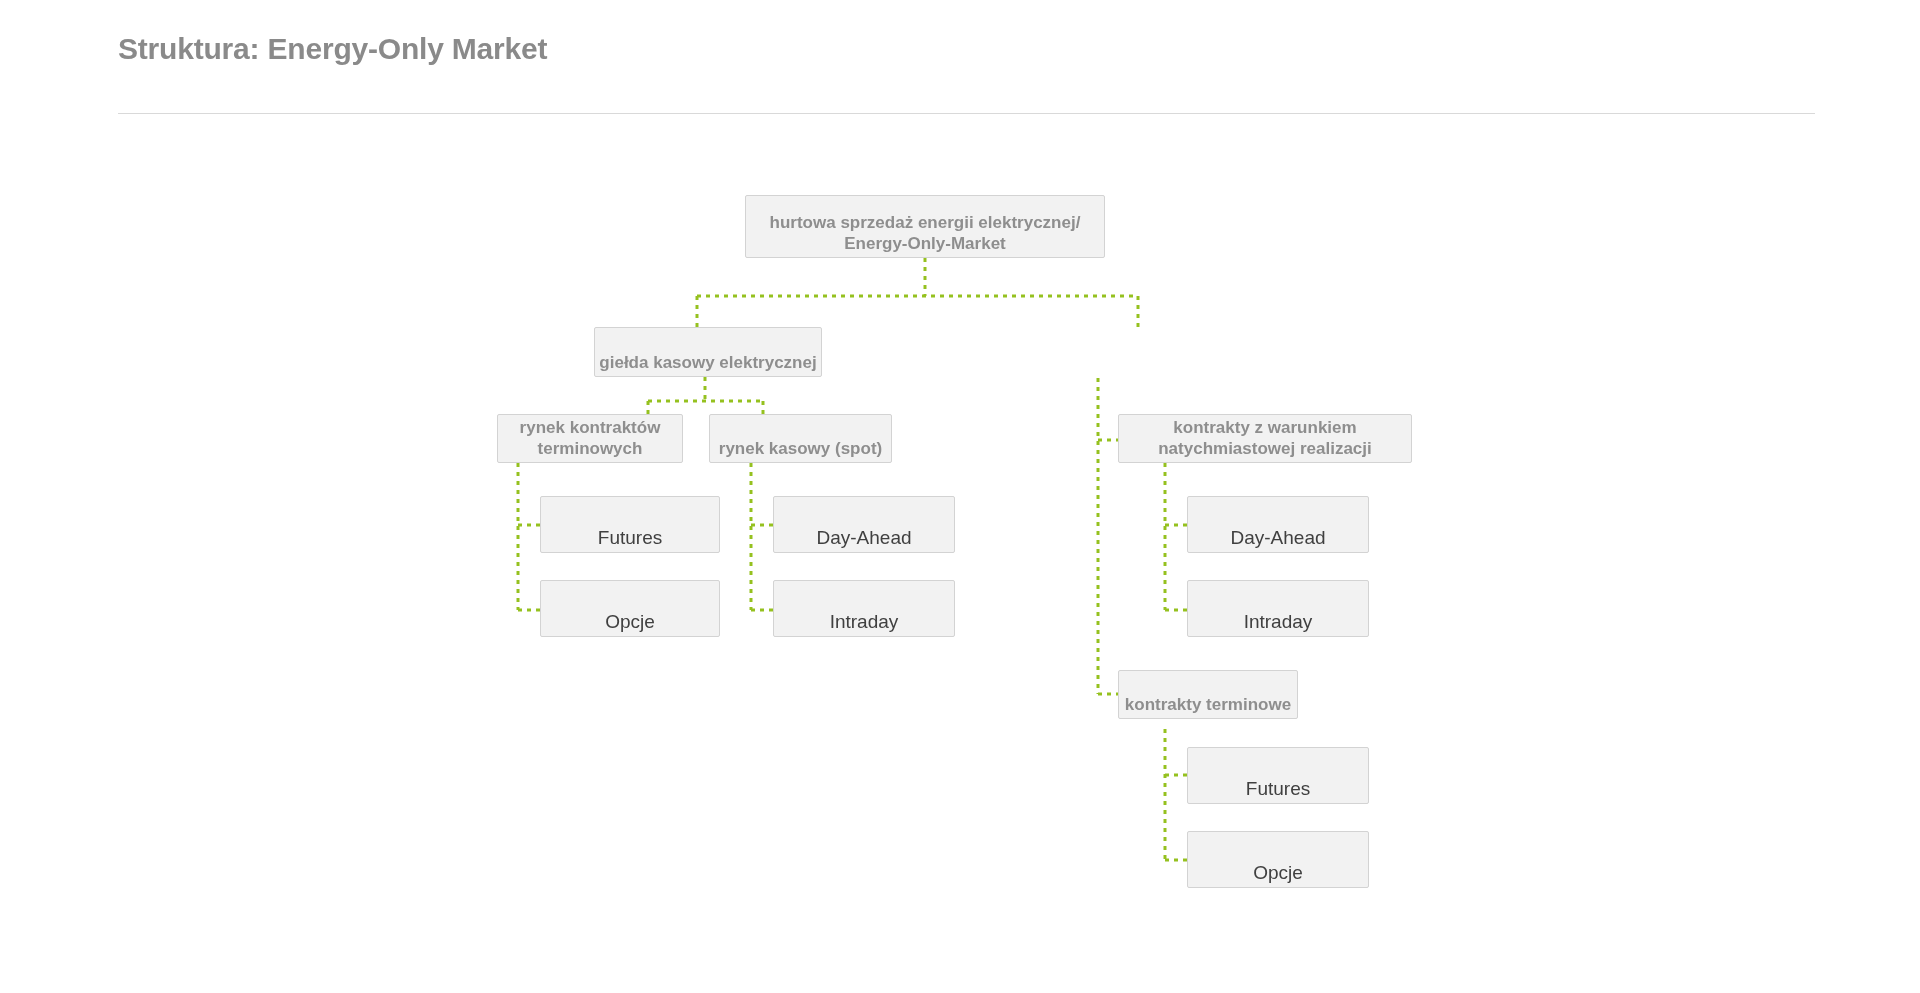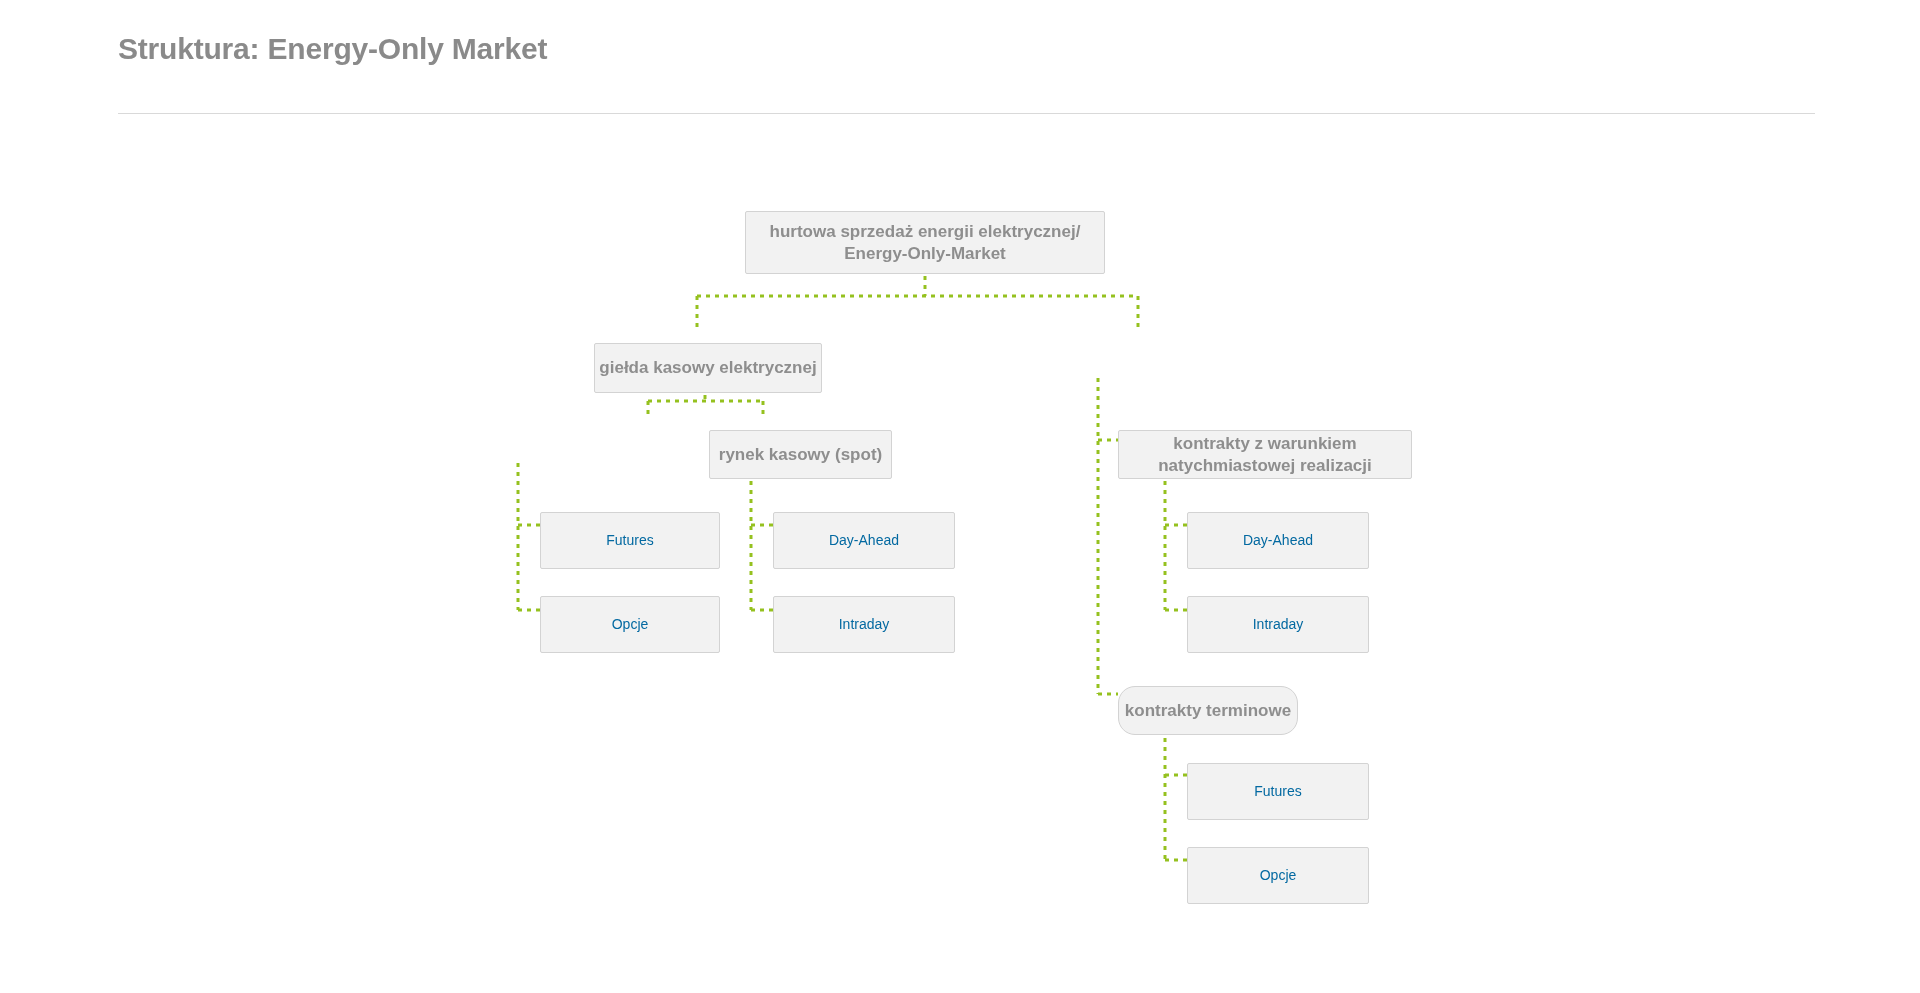--- a/index.html
+++ b/index.html
@@ -53,36 +53,35 @@
   }
 
   
   .node {
     position: absolute;
     box-sizing: border-box;
     background: #f2f2f2;
     border: 1px solid #d3d3d3;
     border-radius: 2px;
     display: flex;
-    align-items: center;
+    align-items: flex-end;
     justify-content: center;
     text-align: center;
     color: #8e8e8e;
     line-height: 1.28;
     padding: 2px 4px;
-    margin-top: 16px;
   }
   .node.branch {
     font-weight: bold;
     font-size: 17px;
   }
   .node.leaf {
     font-weight: normal;
-    font-size: 14px;
-    color: #0369a1;
+    font-size: 19px;
+    color: #404040;
   }
   .node-label { display: block; }
 </style>
 </head>
 <body>
 
 <div id="slide-title">Struktura: Energy-Only Market</div>
 <div id="title-rule"></div>
 
 <div id="diagram">
@@ -129,35 +128,41 @@
     </div>
   </div>
 
   <div class="node branch" style="left:594px; top:327px; width:228px; height:50px;">
     <div>
       <span class="node-label">giełda kasowy elektrycznej</span>
     </div>
   </div>
 
 
+  <div class="node branch" style="left:497px; top:414px; width:186px; height:49px;">
+    <div>
+      <span class="node-label">rynek kontraktów</span>
+      <span class="node-label">terminowych</span>
+    </div>
+  </div>
 
   <div class="node branch" style="left:709px; top:414px; width:183px; height:49px;">
     <div>
       <span class="node-label">rynek kasowy (spot)</span>
     </div>
   </div>
 
   <div class="node branch" style="left:1118px; top:414px; width:294px; height:49px;">
     <div>
       <span class="node-label">kontrakty z warunkiem</span>
       <span class="node-label">natychmiastowej realizacji</span>
     </div>
   </div>
 
-  <div class="node branch" style="left:1118px; top:670px; width:180px; height:49px;border-radius:17px;">
+  <div class="node branch" style="left:1118px; top:670px; width:180px; height:49px;">
     <div>
       <span class="node-label">kontrakty terminowe</span>
     </div>
   </div>
 
   <div class="node leaf" style="left:540px; top:496px; width:180px; height:57px;">
     <span class="node-label">Futures</span>
   </div>
 
   <div class="node leaf" style="left:540px; top:580px; width:180px; height:57px;">

